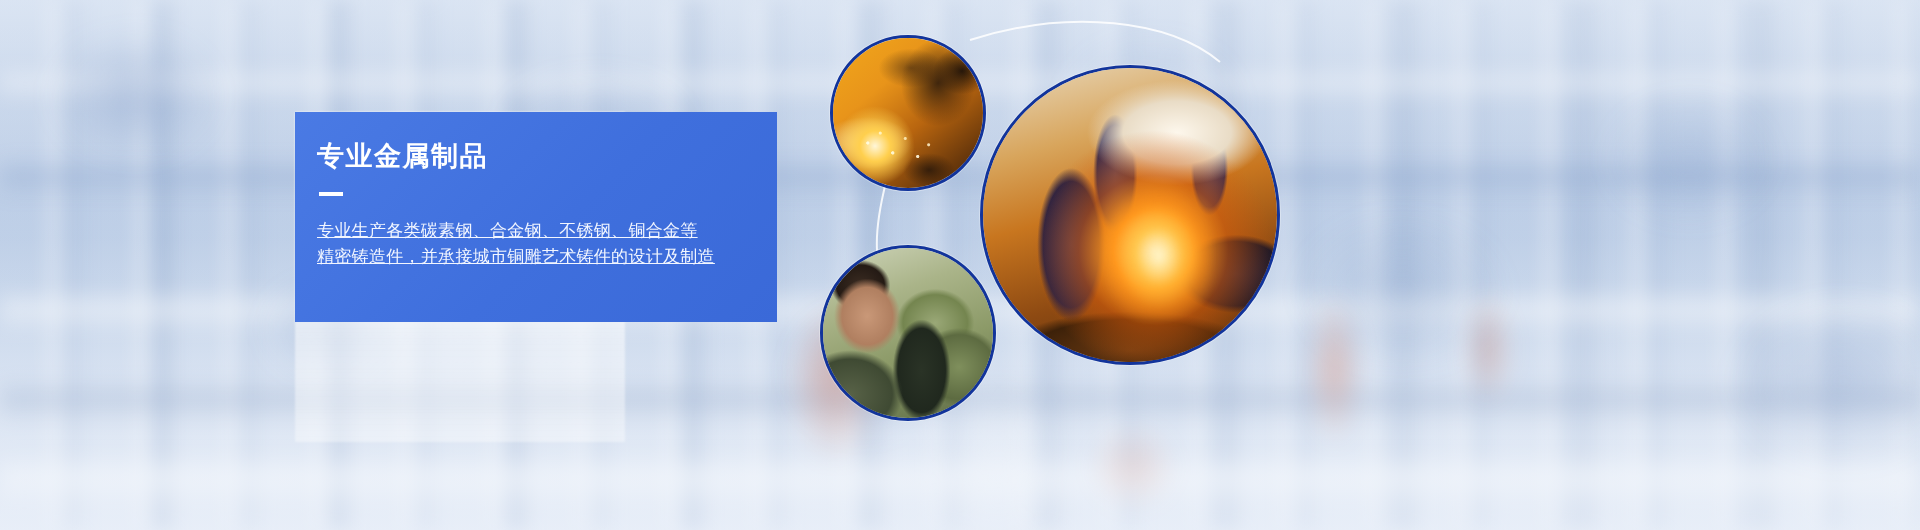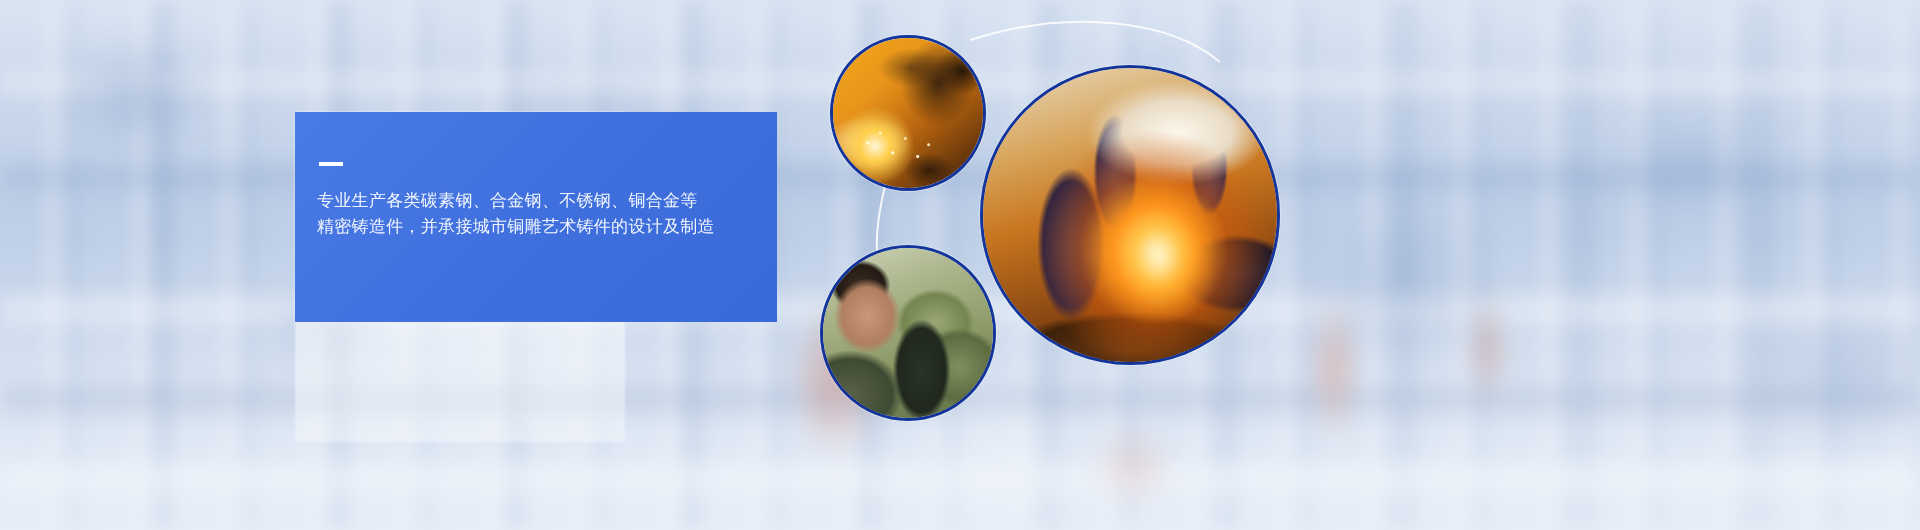--- a/index.html
+++ b/index.html
@@ -111,20 +111,21 @@
     background:#ffffff;
     margin:20px 0 0 2px;
   }
   .panel-desc {
     margin-top:22px;
     color:#f2f6ff;
     font-size:17px;
     line-height:1.55;
     letter-spacing:.3px;
     white-space:pre-line;
+    text-decoration:underline;
   }
 
   
   .collage { position:absolute; left:820px; top:0; width:640px; height:430px; }
 
   .link-curve { position:absolute; inset:0; pointer-events:none; }
 
   .photo-circle {
     position:absolute;
     border-radius:50%;
@@ -200,20 +201,21 @@
   <div class="bg-layer bg-beams"></div>
   <div class="bg-layer bg-rails"></div>
   <div class="bg-layer bg-blobs"></div>
   <div class="bg-layer bg-warm"></div>
   <div class="bg-layer bg-veil"></div>
 
   <div class="white-slab"></div>
 
   <div class="blue-panel">
     <div class="panel-inner">
+      <div class="panel-title">专业金属制品</div>
       <div class="panel-rule"></div>
       <div class="panel-desc">专业生产各类碳素钢、合金钢、不锈钢、铜合金等
 精密铸造件，并承接城市铜雕艺术铸件的设计及制造</div>
     </div>
   </div>
 
   <div class="collage">
 
     <svg class="link-curve" width="640" height="430" viewBox="0 0 640 430">
       <path d="M150 40 C 250 8, 350 20, 400 62" fill="none" stroke="rgba(255,255,255,.85)" stroke-width="2"></path>

